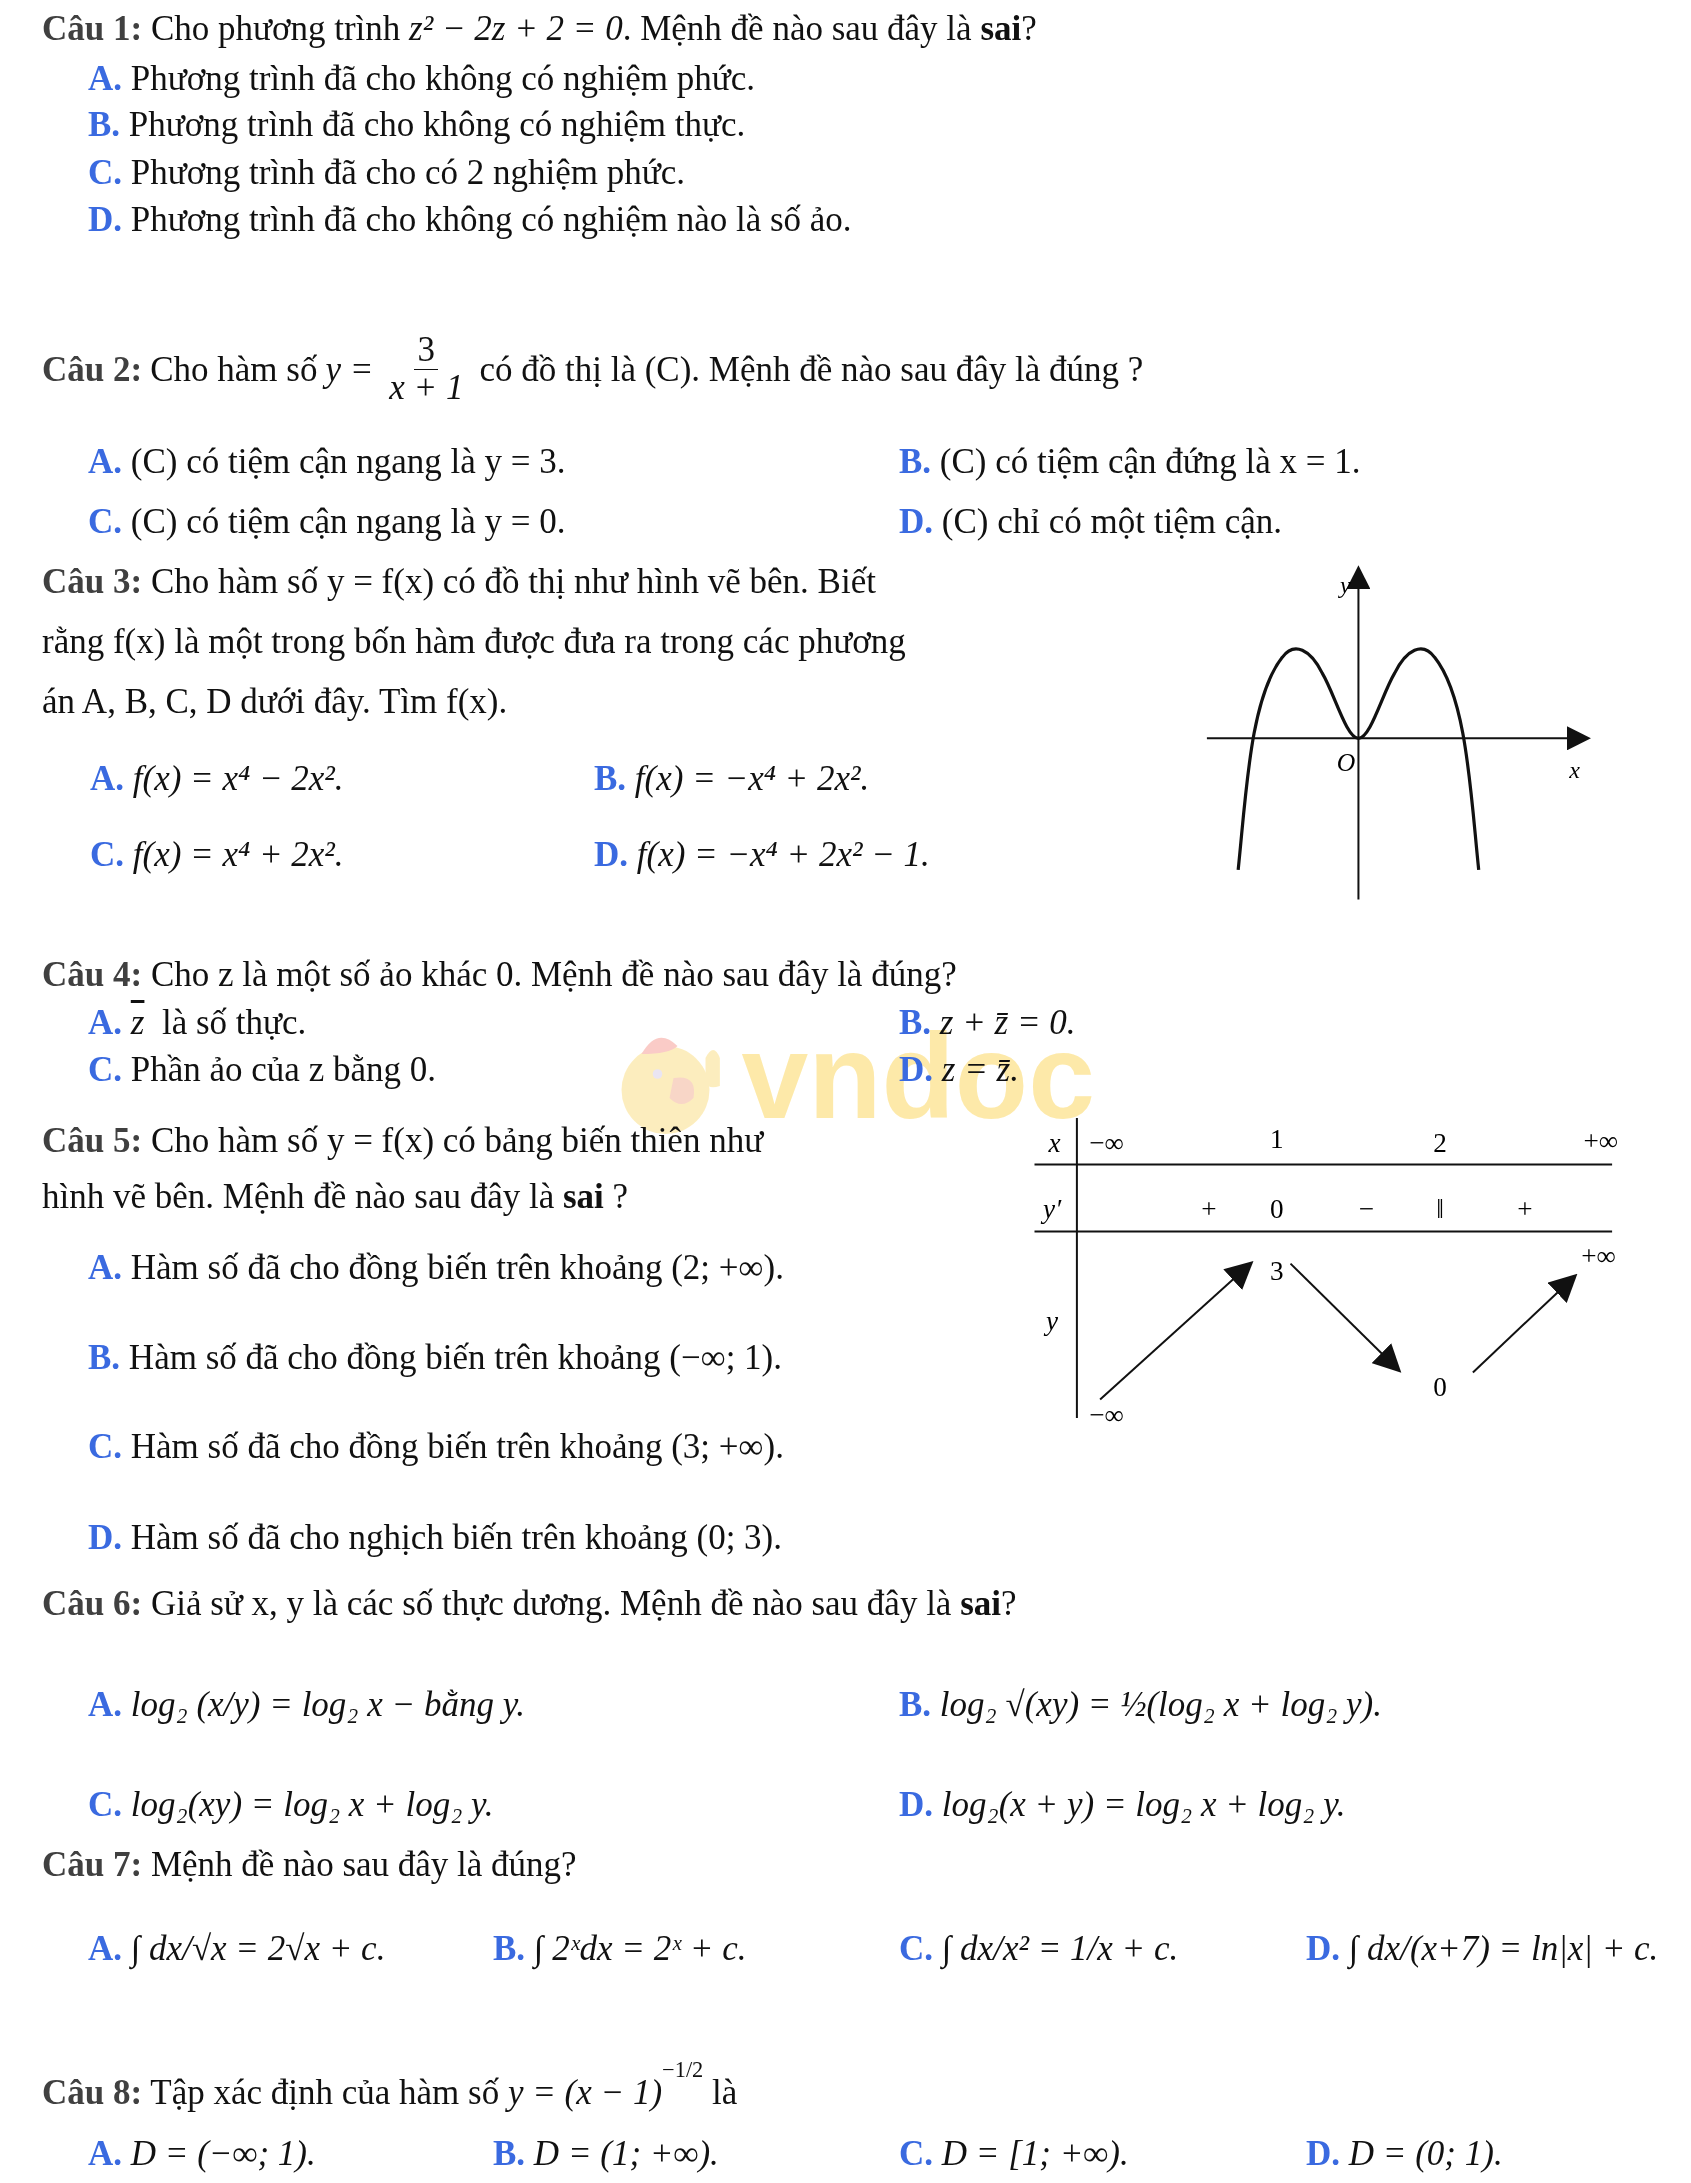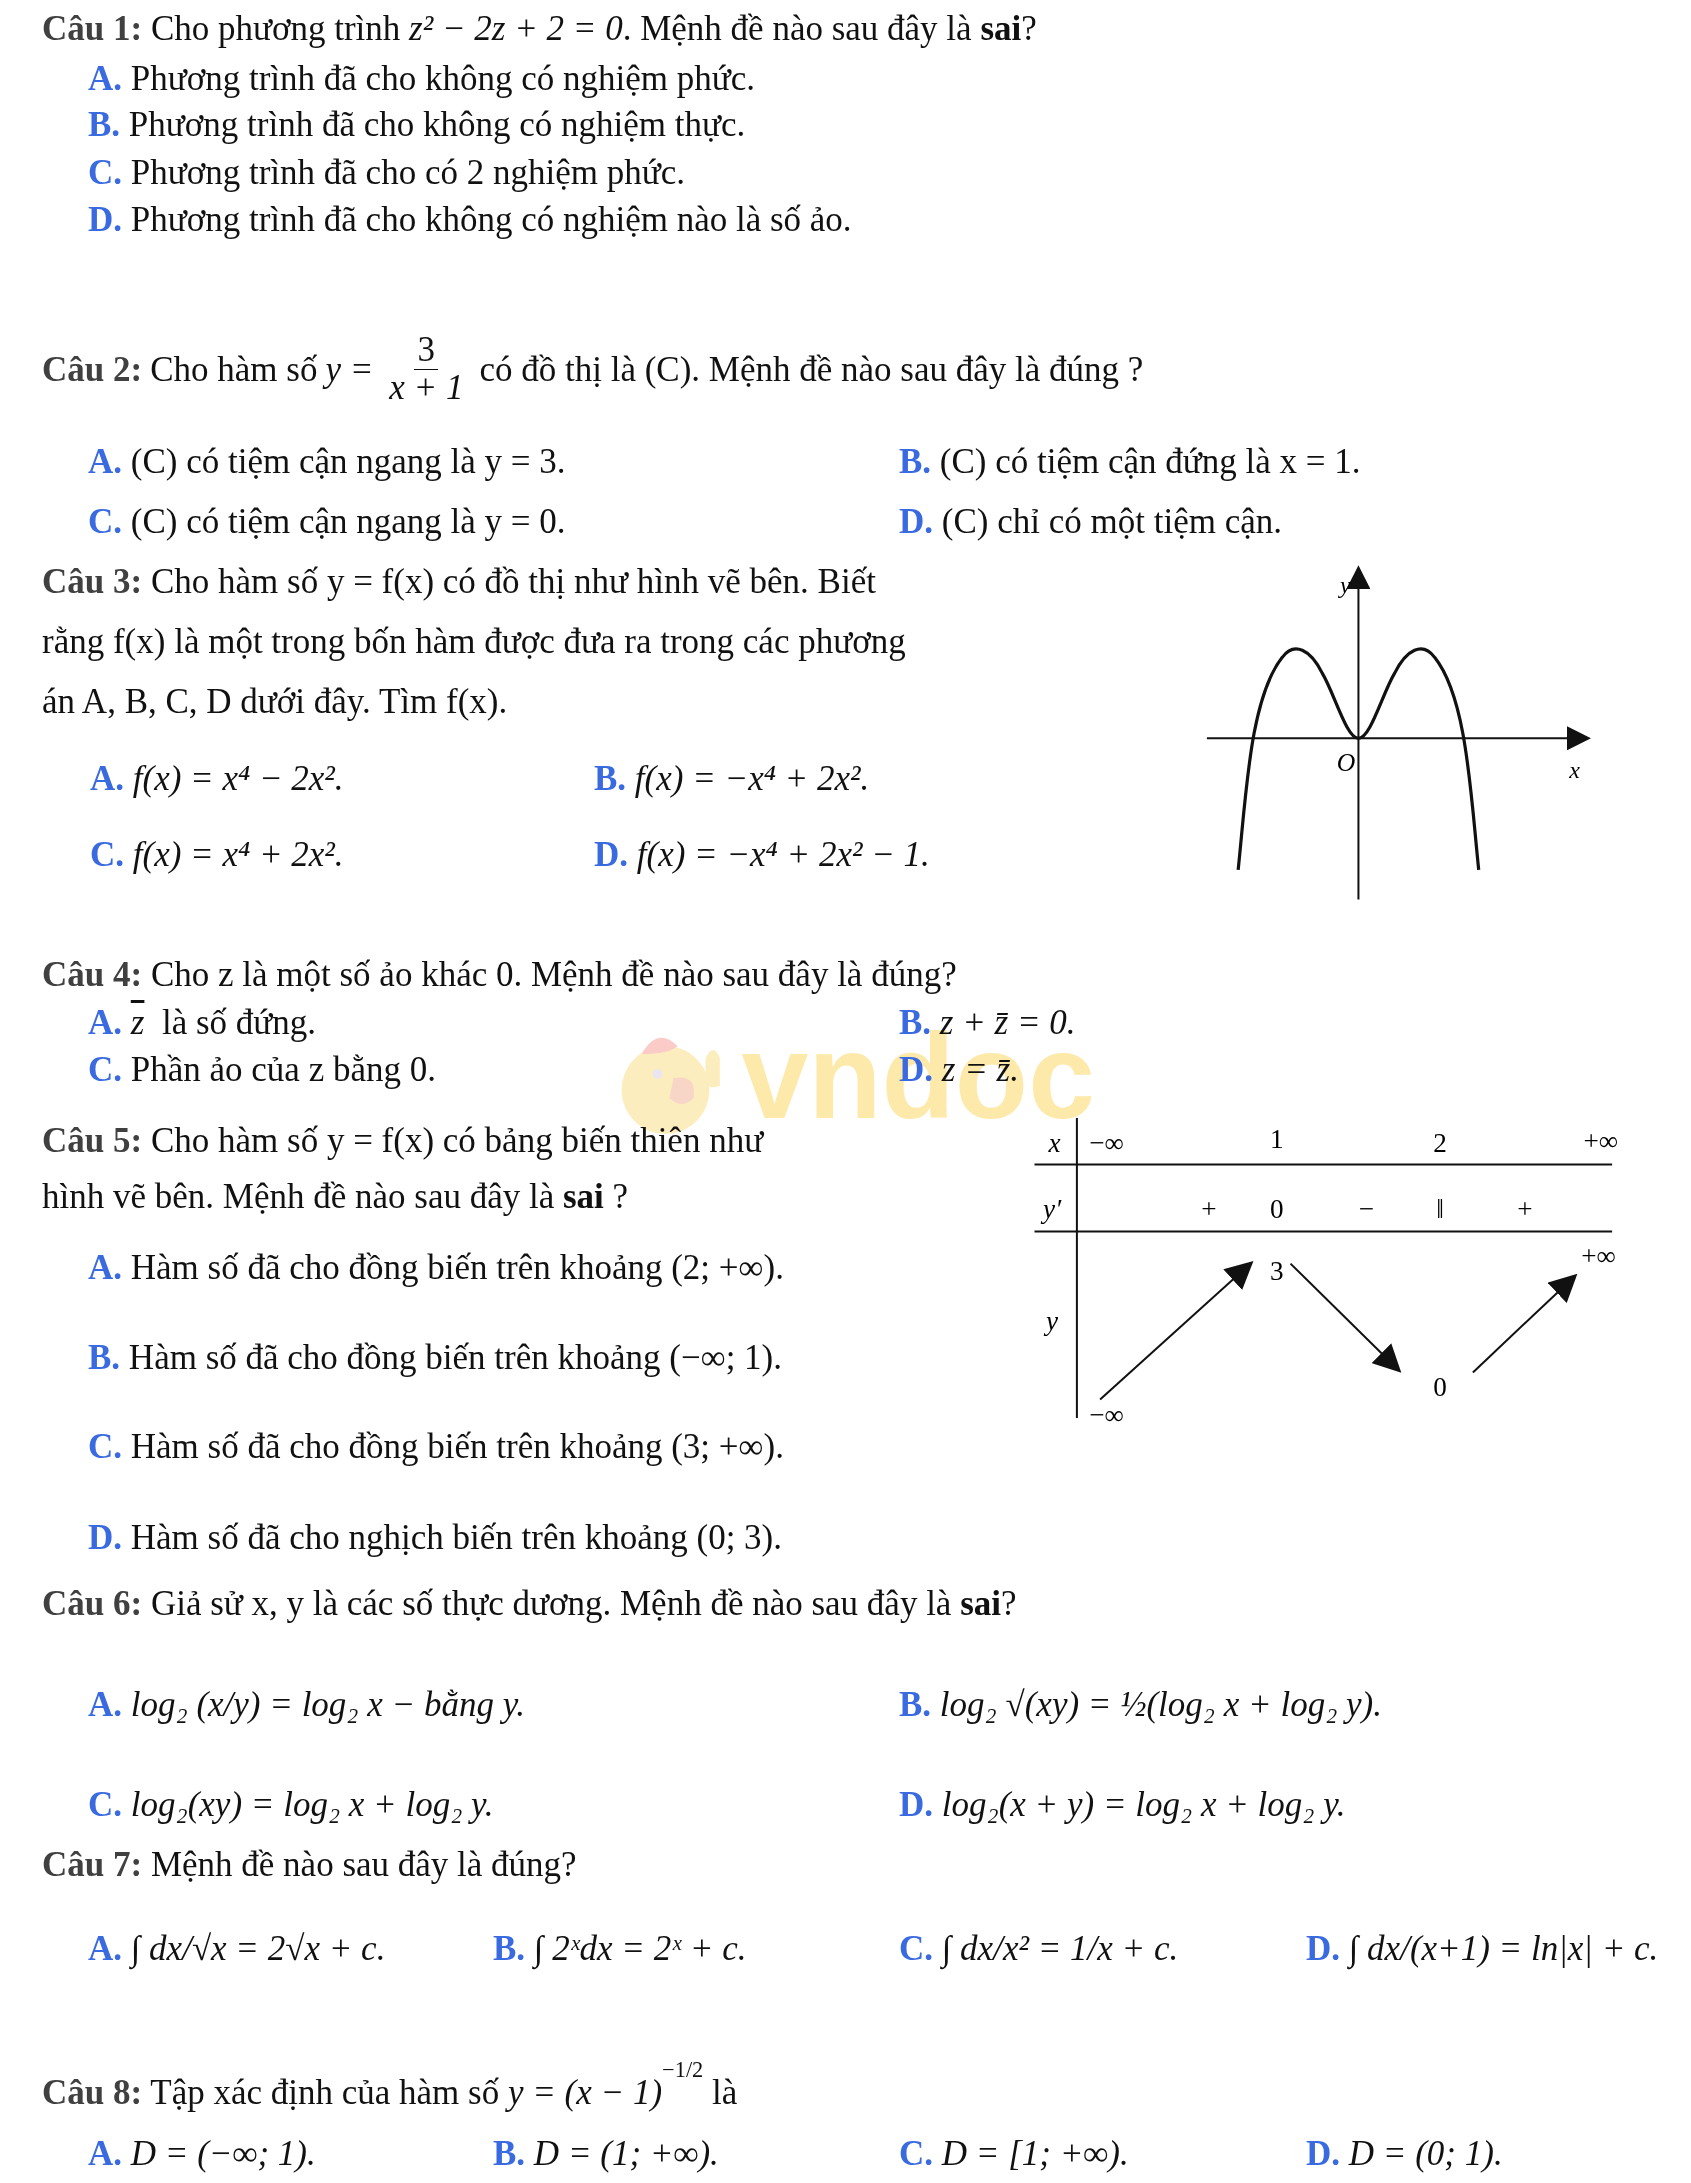--- a/index.html
+++ b/index.html
@@ -81,21 +81,21 @@
   <path d="M95 395 C 105 300, 110 180, 150 130 C 165 110, 185 120, 200 150 C 215 175, 230 231, 245 231 C 260 231, 275 175, 290 150 C 305 120, 325 110, 340 130 C 380 180, 385 300, 395 395" fill="none" stroke="#111" stroke-width="4"></path>
   <text x="222" y="50" font-family="Liberation Serif, serif" font-style="italic" font-size="30">y</text>
   <text x="508" y="280" font-family="Liberation Serif, serif" font-style="italic" font-size="30">x</text>
   <text x="218" y="272" font-family="Liberation Serif, serif" font-style="italic" font-size="32">O</text>
 </svg>
 
 <div class="line" style="left:42px; top:957px;">
   <span class="q">Câu 4:</span>
   <span>Cho z là một số ảo khác 0. Mệnh đề nào sau đây là đúng?</span>
 </div>
-<div class="line" style="left:88px; top:1005px;"><span class="opt">A.</span> <span class="m ovl">z</span>&nbsp; <span>là số đứng.</span></div>
+<div class="line" style="left:88px; top:1005px;"><span class="opt">A.</span> <span class="m ovl">z</span>&nbsp; <span>là số thực.</span></div>
 <div class="line" style="left:899px; top:1005px;text-align:right;"><span class="opt">B.</span> <span class="m">z + z̄ = 0.</span></div>
 <div class="line" style="left:88px; top:1052px;"><span class="opt">C.</span> <span>Phần ảo của z bằng 0.</span></div>
 <div class="line" style="left:899px; top:1052px;"><span class="opt">D.</span> <span class="m">z = z̄.</span></div>
 
 <div class="line" style="left:42px; top:1123px;">
   <span class="q">Câu 5:</span>
   <span>Cho hàm số y = f(x) có bảng biến thiên như</span>
 </div>
 <div class="line" style="left:42px; top:1179px;">
   <span>hình vẽ bên. Mệnh đề nào sau đây là</span>
@@ -152,21 +152,21 @@
 <div class="line" style="left:88px; top:1787px;"><span class="opt">C.</span> <span class="m">log₂(xy) = log₂ x + log₂ y.</span></div>
 <div class="line" style="left:899px; top:1787px;"><span class="opt">D.</span> <span class="m">log₂(x + y) = log₂ x + log₂ y.</span></div>
 
 <div class="line" style="left:42px; top:1847px;">
   <span class="q">Câu 7:</span>
   <span>Mệnh đề nào sau đây là đúng?</span>
 </div>
 <div class="line" style="left:88px; top:1931px;"><span class="opt">A.</span> <span class="m">∫ dx/√x = 2√x + c.</span></div>
 <div class="line" style="left:493px; top:1931px;"><span class="opt">B.</span> <span class="m">∫ 2ˣdx = 2ˣ + c.</span></div>
 <div class="line" style="left:899px; top:1931px;"><span class="opt">C.</span> <span class="m">∫ dx/x² = 1/x + c.</span></div>
-<div class="line" style="left:1306px; top:1931px;"><span class="opt">D.</span> <span class="m">∫ dx/(x+1) = ln|x| + c.</span></div>
+<div class="line" style="left:1306px; top:1931px;"><span class="opt">D.</span> <span class="m">∫ dx/(x+7) = ln|x| + c.</span></div>
 
 <div class="line" style="left:42px; top:2075px;">
   <span class="q">Câu 8:</span>
   <span>Tập xác định của hàm số</span>
   <span class="m">y = (x − 1)</span><sup style="position:relative; top:-14.4px;">−1/2</sup>
   <span>là</span>
 </div>
 <div class="line" style="left:88px; top:2136px;"><span class="opt">A.</span> <span class="m">D = (−∞; 1).</span></div>
 <div class="line" style="left:493px; top:2136px;"><span class="opt">B.</span> <span class="m">D = (1; +∞).</span></div>
 <div class="line" style="left:899px; top:2136px;"><span class="opt">C.</span> <span class="m">D = [1; +∞).</span></div>

